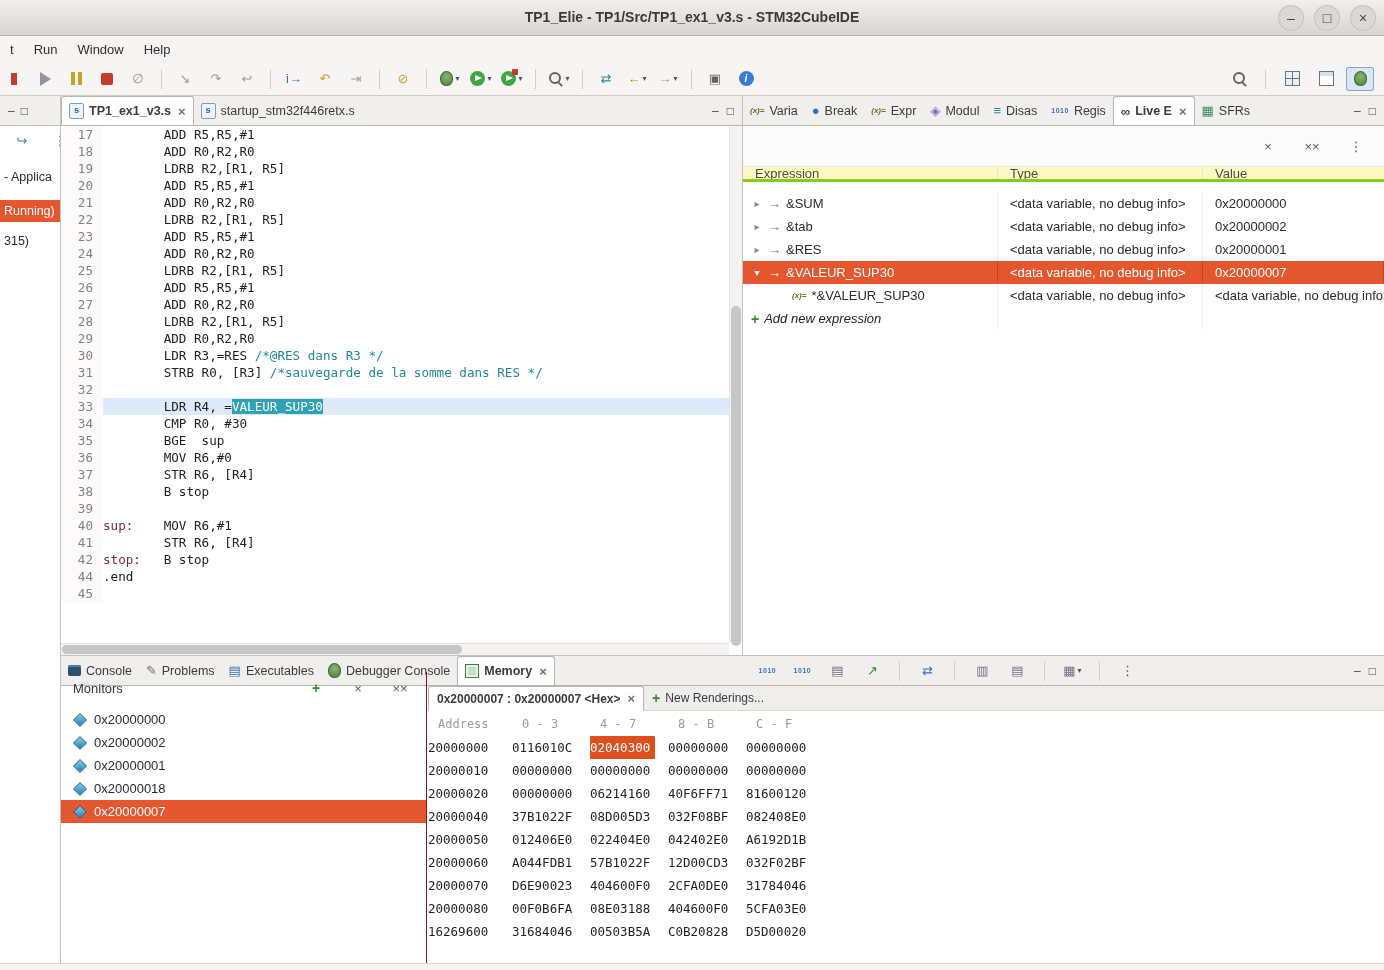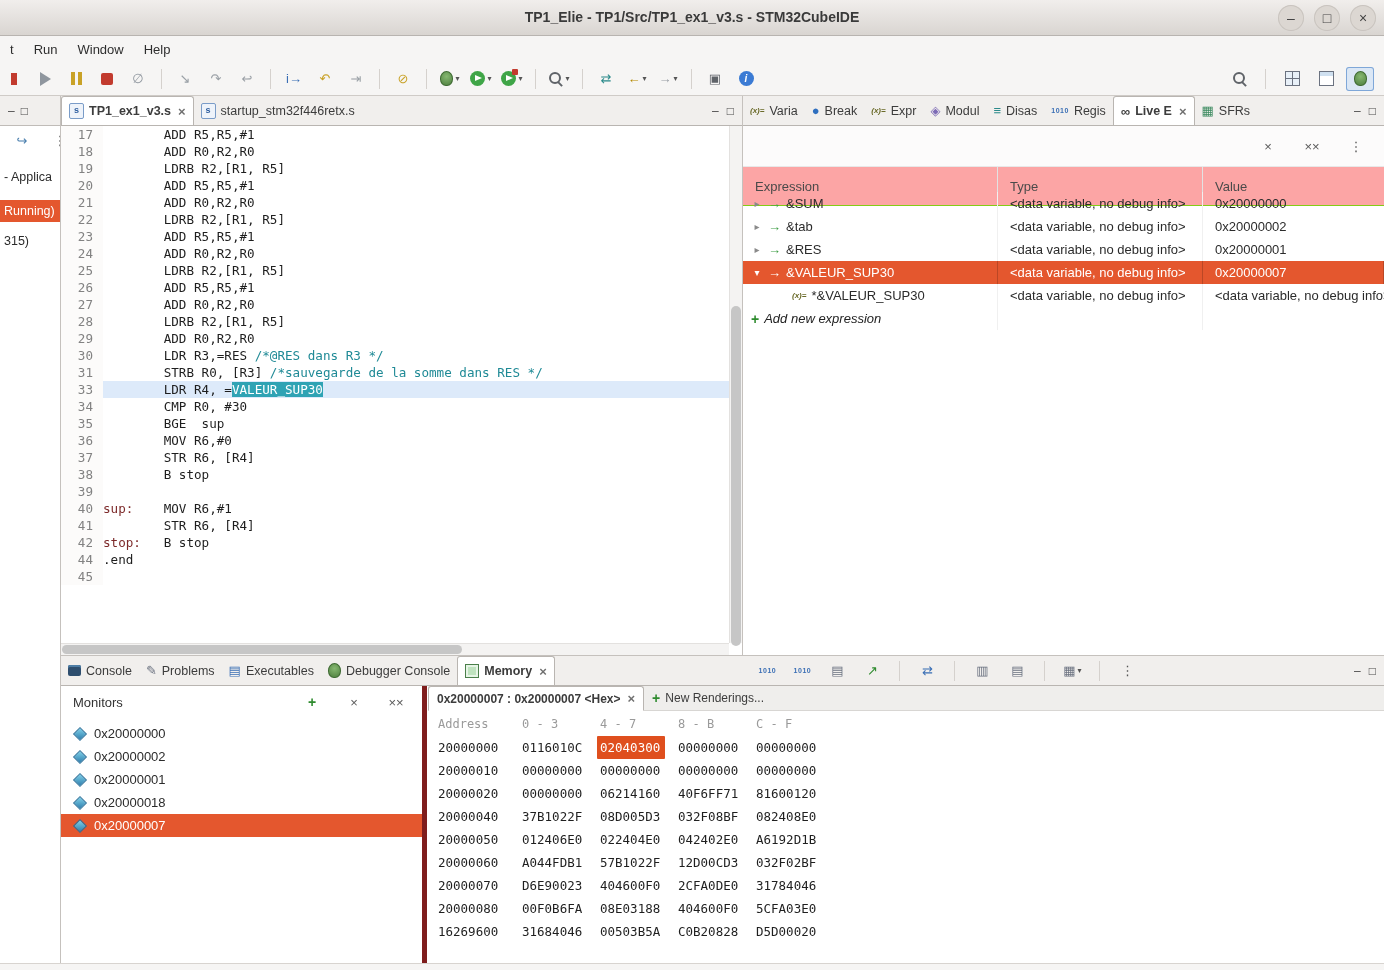--- a/index.html
+++ b/index.html
@@ -92,52 +92,52 @@
   .seltok{background:var(--tok);color:#fff}
   #editor-vscroll{position:absolute;right:0;top:30px;bottom:12px;width:13px;background:#f4f3f2;border-left:1px solid #e3e1df;box-sizing:border-box}
   #editor-vthumb{position:absolute;left:1px;right:1px;top:180px;height:340px;background:#c6c6c6;border-radius:5px}
   #overview-mark{position:absolute;left:2px;width:9px;top:288px;height:5px;background:var(--tok)}
   #editor-hscroll{position:absolute;left:0;right:13px;bottom:0;height:12px;background:#f4f3f2;border-top:1px solid #e3e1df;box-sizing:border-box}
   #editor-hthumb{position:absolute;left:1px;top:1px;bottom:1px;width:400px;background:#c6c6c6;border-radius:5px}
 
   #right-panel{position:absolute;left:742px;top:96px;width:642px;height:559px;background:#fff;border-left:1px solid #c5c1bd;box-sizing:border-box}
   #live-tools{position:absolute;top:30px;left:0;right:0;height:40px;background:#fcfbfb;display:flex;justify-content:flex-end;align-items:center;gap:16px;padding-right:14px;box-sizing:border-box}
   .egrid{display:grid;grid-template-columns:255px 205px 1fr}
-  #expr-header{position:absolute;top:70px;left:0;right:0;height:40px;background:#fca5a5;border-top:1px solid #e8e8e8;border-bottom:1px solid #84cc16;color:#4a4a4a;box-sizing:border-box}
+  #expr-header{position:absolute;top:70px;left:0;right:0;height:16px;background:#fef9c3;border-top:1px solid #e8e8e8;border-bottom:3px solid #84cc16;color:#4a4a4a;box-sizing:border-box}
   #expr-header{display:grid;grid-template-columns:255px 205px 1fr;align-items:center}
   .hcell{padding-left:12px;border-right:1px solid #e2e2e2;height:100%;display:flex;align-items:center;overflow:hidden}
   .hcell:last-child{border-right:none}
   #expr-rows{position:absolute;top:96px;left:0;right:0;bottom:0;overflow:hidden}
   .erow{height:23px;line-height:23px}
   .ecell{overflow:hidden;white-space:nowrap;padding-left:12px;border-right:1px solid #f0f0f0}
   .ecell:last-child{border-right:none}
   .c-expr{display:flex;align-items:center;gap:5px;padding-left:8px}
   .expander{width:12px;text-align:center;color:#8a8a8a;font-size:10px;flex:0 0 auto}
   .erow.selected{background:var(--sel);color:#fff}
   .erow.selected .ecell{border-right:1px solid rgba(0,0,0,.18)}
   .erow.selected .expander,.erow.selected .glyph{color:#fff}
   .erow.child .c-expr{padding-left:32px}
   .addlabel{font-style:italic;color:#222}
 
   #bottom-panel{position:absolute;left:61px;top:655px;width:1323px;height:308px;background:#fff;border-top:1px solid #c5c1bd;box-sizing:border-box}
   #bottom-tools{margin-left:auto;display:flex;align-items:center;gap:7px;padding-right:6px;height:100%}
-  #monitors{position:absolute;left:0;top:30px;width:366px;bottom:0;border-right:5px solid #7f1d1d;box-sizing:border-box;overflow:hidden}
+  #monitors{position:absolute;left:0;top:16px;width:366px;bottom:0;border-right:1px solid #7f1d1d;box-sizing:border-box;overflow:hidden}
   #monitors-header{height:32px;display:flex;align-items:center;padding:0 12px;color:#333}
   #monitors-tools{margin-left:auto;display:flex;gap:14px;align-items:center}
   .mrow{display:flex;align-items:center;gap:9px;height:23px;padding-left:14px}
   .mrow.selected{background:var(--sel);color:#fff}
   #monitor-list{margin-top:4px}
   #rendering{position:absolute;left:367px;top:30px;right:0;bottom:0;overflow:hidden}
   #rendering-tabs{height:25px;background:#efeeec;border-bottom:1px solid #d8d6d3;display:flex;align-items:flex-end;box-sizing:border-box}
   #rendering-tabs .tab{height:24px;font-size:12px;padding:0 8px}
   #rendering-tabs .tab.active{height:25px}
   #mem-header{display:grid;grid-template-columns:84px 78px 78px 78px 78px;height:25px;align-items:center;color:#9a9a9a;font-family:"DejaVu Sans Mono",monospace;font-size:12px}
   .mhcell{padding-left:10px;overflow:hidden;white-space:nowrap}
   .mrow2{display:grid;grid-template-columns:84px 78px 78px 78px 78px;height:23px;line-height:23px;font-family:"DejaVu Sans Mono",monospace;font-size:12.5px;color:#1f1f1f}
-  .mcell{padding-left:10px;white-space:nowrap;overflow:hidden}
+  .mcell{white-space:nowrap;overflow:hidden}
   .hlcell{display:inline-block;min-width:62px;background:var(--mem);color:#fff;padding:0 3px;margin-left:-3px;border-radius:1px}
   #footer{position:absolute;left:0;top:963px;width:1384px;height:7px;background:#f6f5f4;border-top:1px solid #d8d4d0;box-sizing:border-box}
 </style>
 </head>
 <body>
 
 <div id="titlebar">
   <div id="title-text">TP1_Elie - TP1/Src/TP1_ex1_v3.s - STM32CubeIDE</div>
   <div id="win-controls">
       <span class="wbtn">–</span>
@@ -341,20 +341,24 @@
           <span class="ln">29</span>
           <span class="ct"><span class="pl">        ADD R0,R2,R0</span></span>
         </div>
         <div class="cl">
           <span class="ln">30</span>
           <span class="ct"><span class="pl">        LDR R3,=RES </span><span class="cm">/*@RES dans R3 */</span></span>
         </div>
         <div class="cl">
           <span class="ln">31</span>
           <span class="ct"><span class="pl">        STRB R0, [R3] </span><span class="cm">/*sauvegarde de la somme dans RES */</span></span>
+        </div>
+        <div class="cl">
+          <span class="ln">32</span>
+          <span class="ct"></span>
         </div>
         <div class="cl current">
           <span class="ln">33</span>
           <span class="ct"><span class="pl">        LDR R4, =</span><span class="seltok">VALEUR_SUP30</span></span>
         </div>
         <div class="cl">
           <span class="ln">34</span>
           <span class="ct"><span class="pl">        CMP R0, #30</span></span>
         </div>
         <div class="cl">

